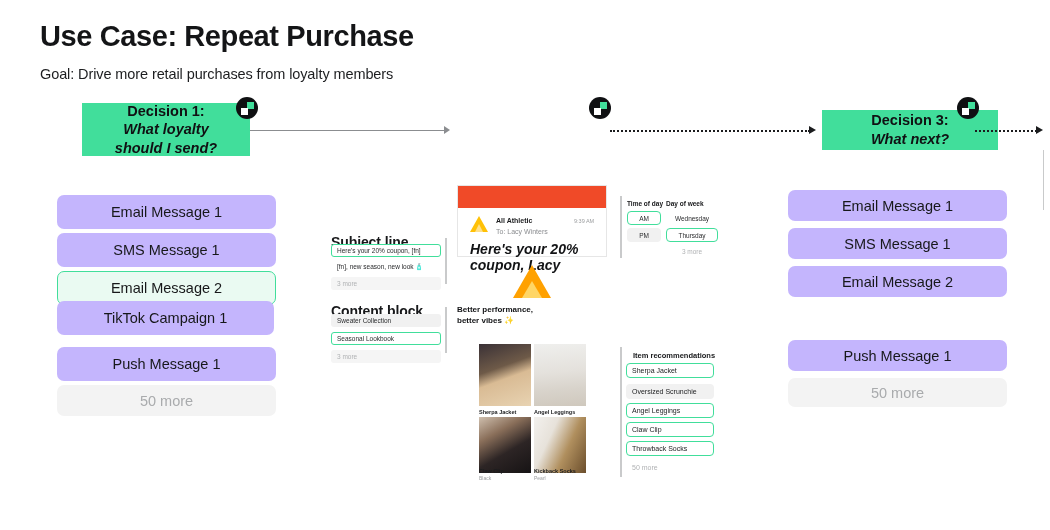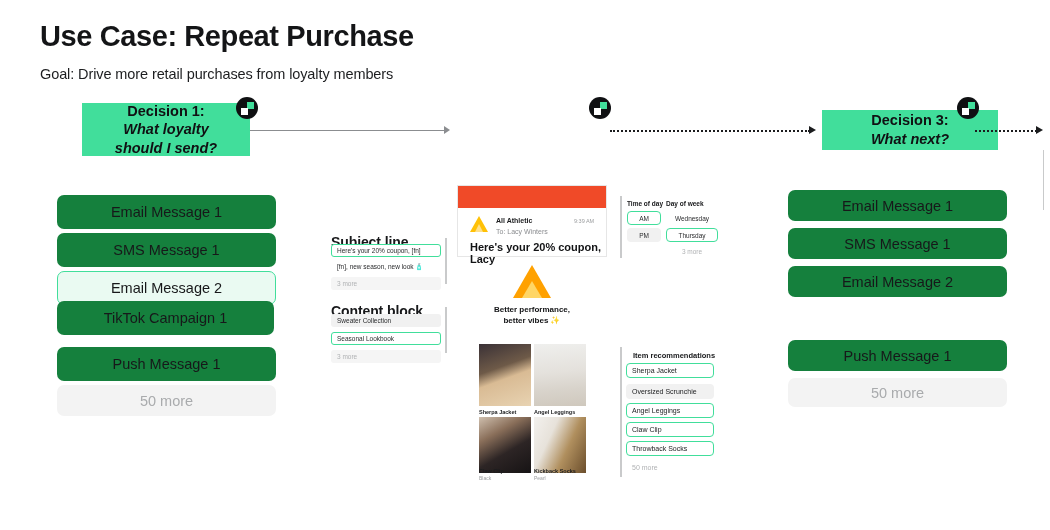--- a/index.html
+++ b/index.html
@@ -43,21 +43,21 @@
   .conn-dot{position:absolute;height:0;border-top:2px dotted #1b1c1e;}
   .arrowhead{
     position:absolute;width:0;height:0;
     border-top:4px solid transparent;border-bottom:4px solid transparent;
   }
   .arrow-dark{border-left:7px solid #1b1c1e;}
   .arrow-grey{border-left:6px solid #8b8d90;}
 
   
   .pill{
-    position:absolute;border-radius:7px;background:#15803d;
+    position:absolute;border-radius:7px;background:#c4b5fd;
     display:flex;align-items:center;justify-content:center;
     font-size:14.5px;color:#17181a;box-sizing:border-box;
     border:1.5px solid transparent;
   }
   .pill.selected{background:#eafaf2;border:1.5px solid #41DE9B;}
   .pill.more{color:#a9abad;background:#f3f3f3;}
 
   
   .mini-head{position:absolute;font-size:14px;font-weight:bold;color:#17181a;letter-spacing:-0.1px;}
   .mini{
@@ -82,33 +82,33 @@
     border-bottom:16px solid #FFC107;
   }
   .logo-tri-in{
     position:absolute;width:0;height:0;
     border-left:4.5px solid transparent;border-right:4.5px solid transparent;
     border-bottom:8px solid #FFE08A;
   }
   .brand{position:absolute;font-size:7px;font-weight:bold;color:#1b1c1e;}
   .to{position:absolute;font-size:7px;color:#8b8d90;}
   .mailtime{position:absolute;font-size:5.5px;color:#9a9c9e;}
-  .subject{position:absolute;font-size:11px;font-weight:bold;color:#121315;}
+  .subject{position:absolute;font-size:14px;font-weight:bold;color:#121315;font-style:italic;}
   .hero-tri{
     position:absolute;width:0;height:0;
     border-left:19px solid transparent;border-right:19px solid transparent;
     border-bottom:33px solid #FFA100;
   }
   .hero-tri-in{
     position:absolute;width:0;height:0;
     border-left:10px solid transparent;border-right:10px solid transparent;
     border-bottom:17px solid #FFD666;
   }
   .tagline{
-    position:absolute;text-align:center;font-size:8px;font-weight:bold;
+    position:absolute;text-align:left;font-size:8px;font-weight:bold;
     color:#121315;line-height:1.35;width:150px;
   }
 
   
   .prod-img{position:absolute;overflow:hidden;}
   .prod-name{position:absolute;font-size:5.5px;font-weight:bold;color:#1b1c1e;}
   .prod-var{position:absolute;font-size:5px;color:#9a9c9e;}
 
   
   .col-head{position:absolute;font-size:6.5px;font-weight:bold;color:#17181a;}

